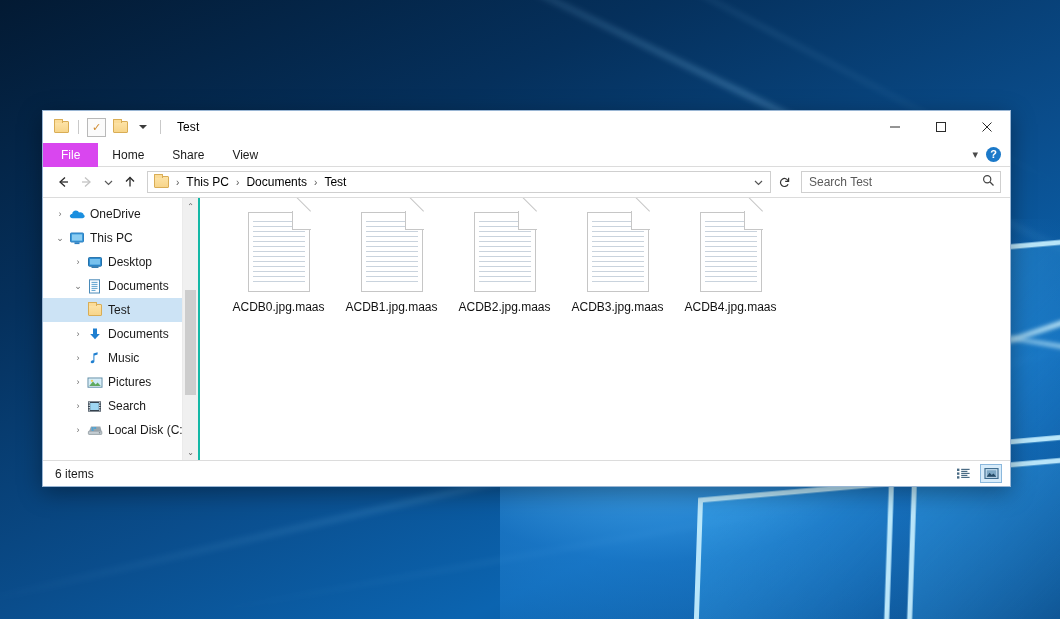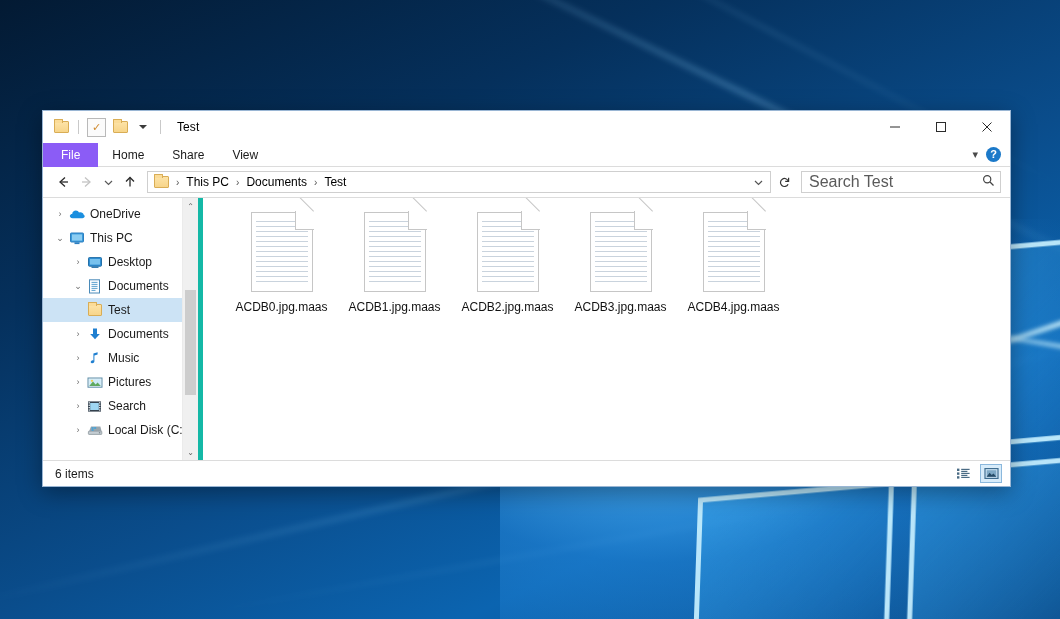--- a/index.html
+++ b/index.html
@@ -148,21 +148,21 @@
     position: relative;
   }
   .tab {
     display: flex; align-items: center; justify-content: center;
     padding: 0 14px;
     font-size: 12px;
     color: #1a1a1a;
     height: 24px;
   }
   .tab.file {
-    background: #8b5cf6;
+    background: #d946ef;
     color: #ffffff;
     padding: 0 18px;
   }
   .ribbon-right {
     margin-left: auto;
     display: flex; align-items: center; gap: 8px;
     padding-right: 9px;
   }
   .chev-down-small { color: #4a4a4a; font-size: 11px; line-height: 1; }
   .help-icon {
@@ -224,21 +224,21 @@
   }
   .searchbox {
     width: 200px; height: 22px;
     border: 1px solid #cfcfcf;
     display: flex; align-items: center;
     padding: 0 5px 0 7px;
     margin-left: 4px;
     background: #fff;
   }
   .search-ph {
-    font-size: 16px; color: #5a5a5a;
+    font-size: 12px; color: #5a5a5a;
     flex: 1 1 auto;
   }
   .search-ico { color: #444; font-size: 12px; }
 
   
   .body {
     flex: 1 1 auto;
     display: flex;
     min-height: 0;
     border-top: 1px solid #dcdcdc;
@@ -295,21 +295,21 @@
     position: absolute;
     left: 2px; right: 2px;
     top: 92px; height: 105px;
     background: #cdcdcd;
   }
 
   
   .filearea {
     flex: 1 1 auto;
     background: #ffffff;
-    border-left: 5px solid #14b8a6;
+    border-left: 2px solid #14b8a6;
     padding: 12px 10px 0 22px;
     overflow: hidden;
   }
   .file-grid {
     display: flex;
     flex-wrap: wrap;
     gap: 0px;
   }
   .file-item {
     width: 113px;

